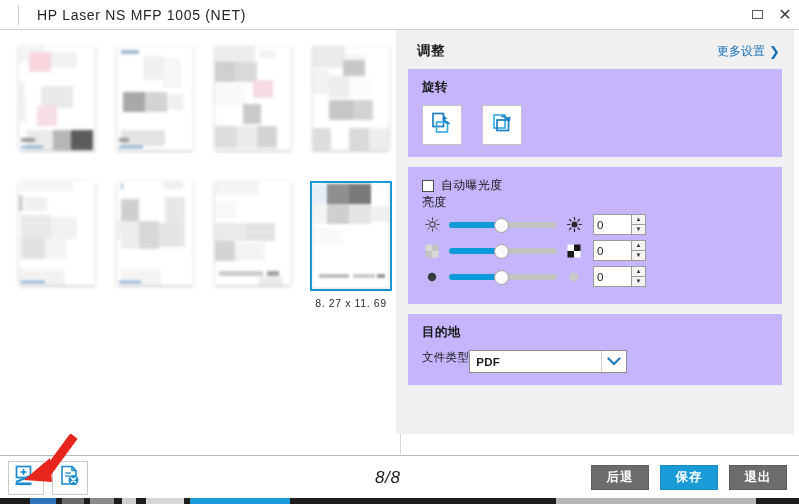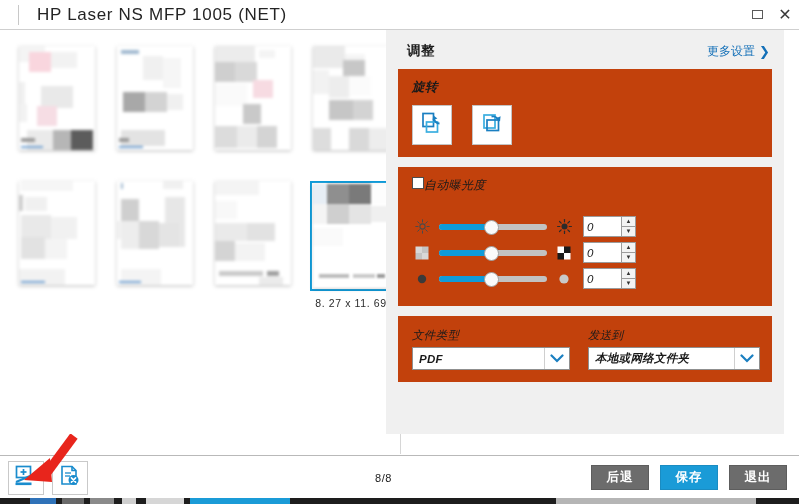--- a/index.html
+++ b/index.html
@@ -27,21 +27,21 @@
   .logo-wrap { display: flex; align-items: center; margin-left: 17px; }
   .scanner-logo { width: 26px; height: 18px; display: block; }
   .app-title {
     font-size: 14.5px; font-weight: bold; color: #1a1a1a;
     letter-spacing: 1.2px; margin-left: 7px;
   }
   .title-sep {
     width: 1px; height: 20px; background: #c8c8c8; margin: 0 18px 0 18px;
   }
   .device-name {
-    font-size: 17px; color: #242424; letter-spacing: 0.7px;
+    font-size: 14px; color: #242424; letter-spacing: 0.7px;
   }
   .winbtns {
     position: absolute; right: 6px; top: 0; height: 29px;
     display: flex; align-items: center; gap: 12px;
   }
   .winbtn {
     width: 16px; height: 16px; display: flex;
     align-items: center; justify-content: center;
     color: #4a4a4a;
   }
@@ -87,55 +87,54 @@
   .page-frame { padding: 0; }
   .blk { position: absolute; }
   .thumb-dims {
     margin-top: 6px;
     font-size: 10.5px; color: #2c2c2c;
     letter-spacing: 0.6px;
   }
 
   
   .settings-pane {
-    position: absolute; left: 386px; top: 30px;
+    position: absolute; left: 396px; top: 30px;
     width: 398px; height: 404px;
     background: #f0f0f0;
     box-sizing: border-box;
     padding: 0 10px;
   }
   .settings-head {
     display: flex; align-items: baseline; justify-content: space-between;
     padding: 12px 4px 9px 11px;
   }
   .settings-title { font-size: 13.5px; font-weight: bold; color: #1a1a1a; letter-spacing: 0.5px; }
   .more-settings {
     font-size: 12px; color: #1470b8; display: flex; align-items: center; gap: 4px;
     cursor: pointer;
   }
   .chev { font-size: 13px; color: #1470b8; font-weight: bold; }
 
   .card {
-    background: #c2410c;
+    background: #c4b5fd;
     margin: 0 2px 10px 2px;
     padding: 10px 14px 12px 14px;
     box-sizing: border-box;
-    font-style: italic;
   }
   .card-title { font-size: 12.5px; font-weight: bold; color: #1a1a1a; margin-bottom: 9px; letter-spacing: 0.4px; }
 
   .rotate-row { display: flex; gap: 20px; }
   .rot-btn {
     width: 38px; height: 38px;
     border: 1px solid #c4c4c4; background: #ffffff;
     display: flex; align-items: center; justify-content: center;
     cursor: pointer;
   }
 
-  .chk-row { display: flex; margin-bottom: 22px; }
+  .chk-row { display: flex; align-items: center; gap: 7px; margin-bottom: 0; }
   .chk-box {
     width: 12px; height: 12px; border: 1.3px solid #4d4d4d; background: #fff;
     box-sizing: border-box; cursor: pointer;
   }
   .chk-label { font-size: 12px; color: #1a1a1a; letter-spacing: 0.3px; }
 
   .slider-label { font-size: 12px; color: #1a1a1a; margin-bottom: 3px; letter-spacing: 0.3px; }
   .slider-row { display: flex; align-items: center; margin-bottom: 5px; }
   .s-icon { width: 20px; height: 18px; display: flex; align-items: center; justify-content: center; flex: 0 0 20px; }
   .track-wrap { position: relative; width: 108px; height: 18px; margin: 0 7px; }
@@ -165,21 +164,21 @@
   .spin-b {
     height: 10.5px; border: 1px solid #9b9b9b;
     background: #f3f3f3; box-sizing: border-box;
     display: flex; align-items: center; justify-content: center;
     cursor: pointer;
   }
   .spin-b:last-child { border-top: none; }
   .spin-arrow { font-size: 6px; color: #333; line-height: 1; }
 
   .dest-row { display: flex; gap: 18px; margin-top: 2px; }
-  .dest-col { display: flex; flex-direction: column; }
+  .dest-col { display: flex; flex-direction: row; }
   .dest-label { font-size: 11.5px; color: #1a1a1a; margin-bottom: 4px; letter-spacing: 0.3px; }
   .select {
     height: 23px; border: 1px solid #8f8f8f; background: #ffffff;
     display: flex; align-items: center; justify-content: space-between;
     box-sizing: border-box; cursor: pointer;
   }
   .sel-filetype { width: 158px; }
   .sel-sendto { width: 172px; }
   .sel-text { font-size: 11.5px; font-weight: bold; color: #1a1a1a; padding-left: 6px; letter-spacing: 0.3px; }
   .sel-arrow {
@@ -197,21 +196,21 @@
   }
   .bb-tools { display: flex; gap: 8px; margin-left: 8px; }
   .tool-btn {
     width: 34px; height: 32px;
     border: 1px solid #c9c9c9; background: #ffffff;
     display: flex; align-items: center; justify-content: center;
     cursor: pointer;
   }
   .page-counter {
     position: absolute; left: 375px;
-    font-size: 11px; color: #1a1a1a; letter-spacing: 0.6px;
+    font-size: 17px; color: #1a1a1a; letter-spacing: 0.6px; font-style: italic;
   }
   .bb-actions {
     position: absolute; right: 12px;
     display: flex; gap: 11px; align-items: center;
   }
   .btn {
     width: 58px; height: 25px;
     display: flex; align-items: center; justify-content: center;
     font-size: 12.5px; font-weight: bold; letter-spacing: 1px;
     cursor: pointer; box-sizing: border-box;
@@ -435,20 +434,21 @@
       </div>
     </div>
 
     <div class="card">
 
       <div class="chk-row">
         <span class="chk-box"></span>
         <span class="chk-label">自动曝光度</span>
       </div>
 
+      <div class="slider-label">亮度</div>
       <div class="slider-row">
         <span class="s-icon">
           <svg width="15" height="15" viewBox="0 0 15 15">
             <circle cx="7.5" cy="7.5" r="2.6" fill="none" stroke="#4a4a4a" stroke-width="1.1"></circle>
             <g stroke="#4a4a4a" stroke-width="1" stroke-linecap="round">
               <line x1="7.5" y1="0.8" x2="7.5" y2="3"></line>
                 <line x1="7.5" y1="12" x2="7.5" y2="14.2"></line>
               <line x1="0.8" y1="7.5" x2="3" y2="7.5"></line>
                 <line x1="12" y1="7.5" x2="14.2" y2="7.5"></line>
               <line x1="2.7" y1="2.7" x2="4.3" y2="4.3"></line>
@@ -550,36 +550,26 @@
               </span>
             <span class="spin-b">
                 <span class="spin-arrow">▼</span>
               </span>
           </span>
         </span>
       </div>
     </div>
 
     <div class="card">
+      <div class="card-title">目的地</div>
       <div class="dest-row">
         <div class="dest-col">
           <span class="dest-label">文件类型</span>
           <div class="select sel-filetype">
             <span class="sel-text">PDF</span>
-            <span class="sel-arrow">
-              <svg width="14" height="9" viewBox="0 0 14 9">
-                  <path d="M1.5 1.5 L7 7 L12.5 1.5" fill="none" stroke="#1a7fc1" stroke-width="2.2" stroke-linecap="round"></path>
-                </svg>
-            </span>
-          </div>
-        </div>
-        <div class="dest-col">
-          <span class="dest-label">发送到</span>
-          <div class="select sel-sendto">
-            <span class="sel-text">本地或网络文件夹</span>
             <span class="sel-arrow">
               <svg width="14" height="9" viewBox="0 0 14 9">
                   <path d="M1.5 1.5 L7 7 L12.5 1.5" fill="none" stroke="#1a7fc1" stroke-width="2.2" stroke-linecap="round"></path>
                 </svg>
             </span>
           </div>
         </div>
       </div>
     </div>
 

